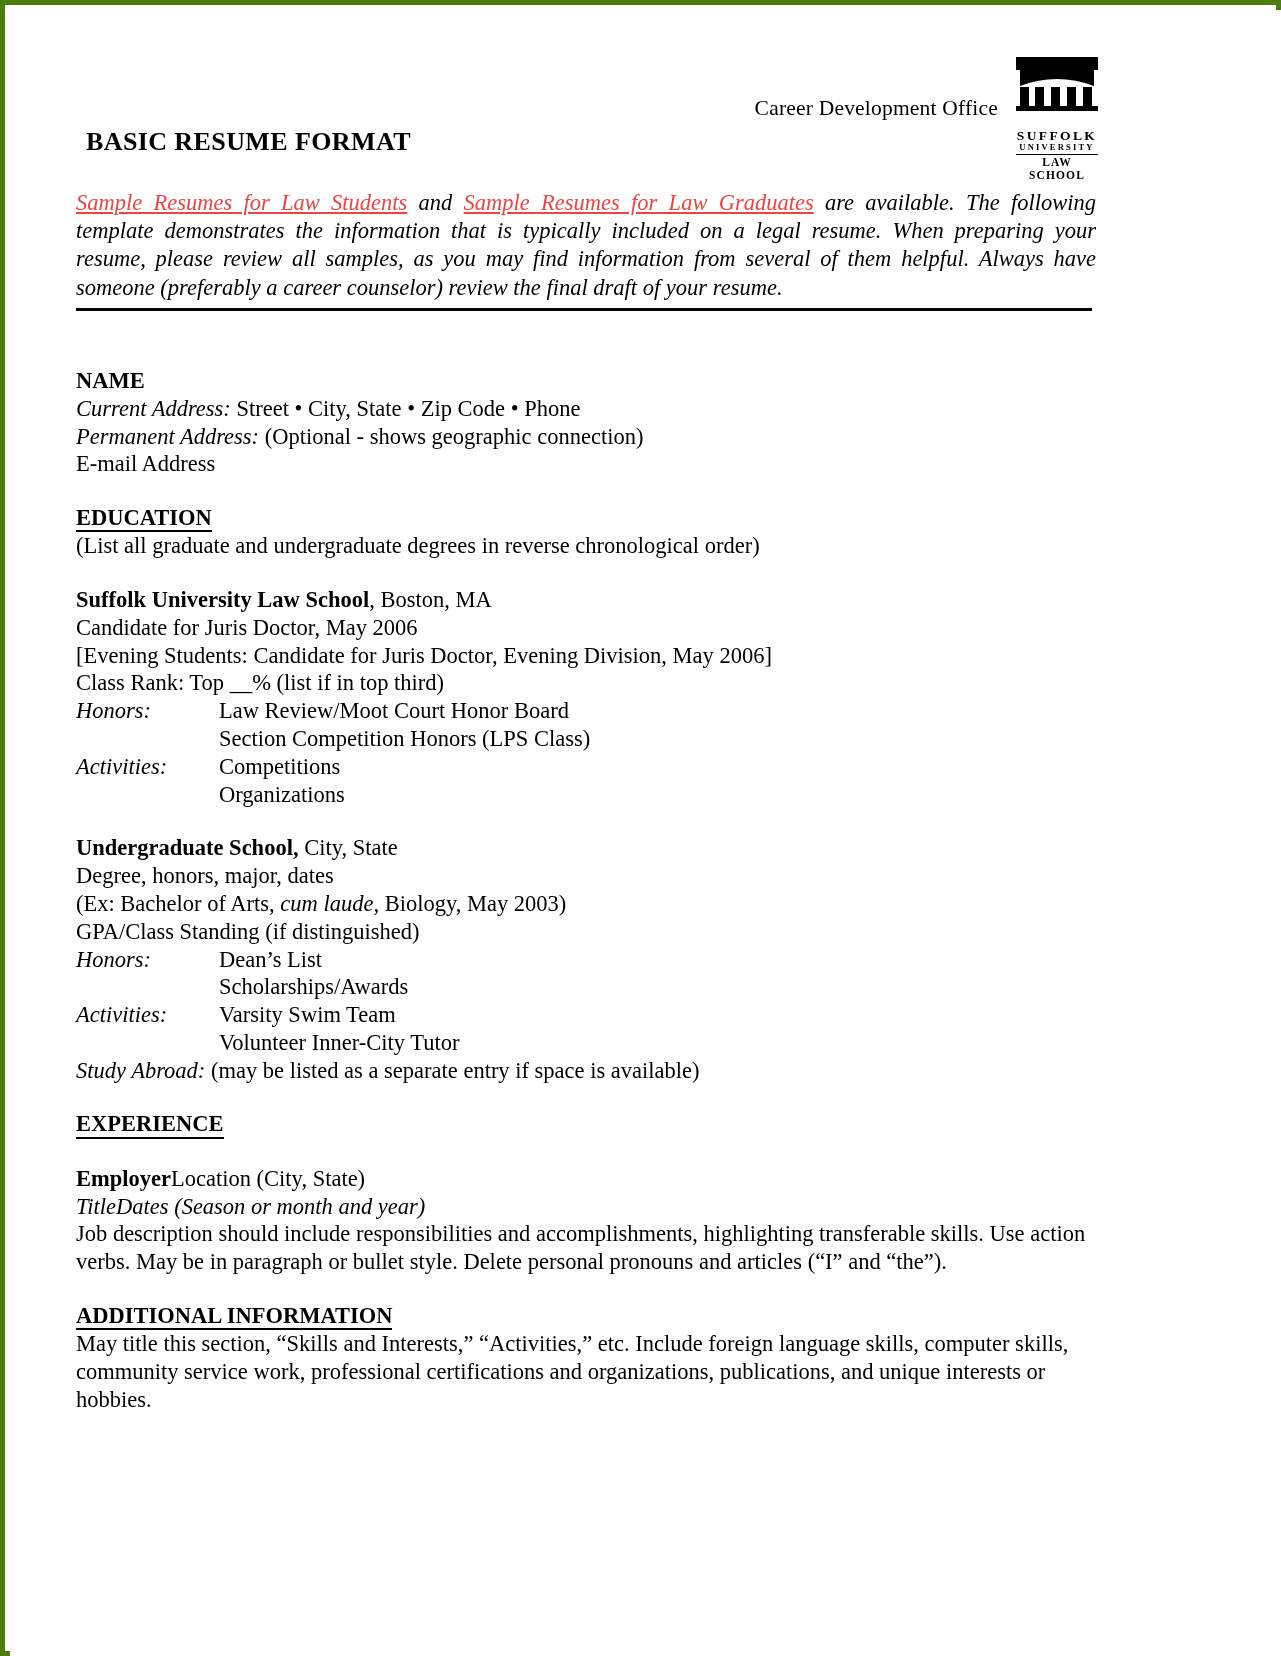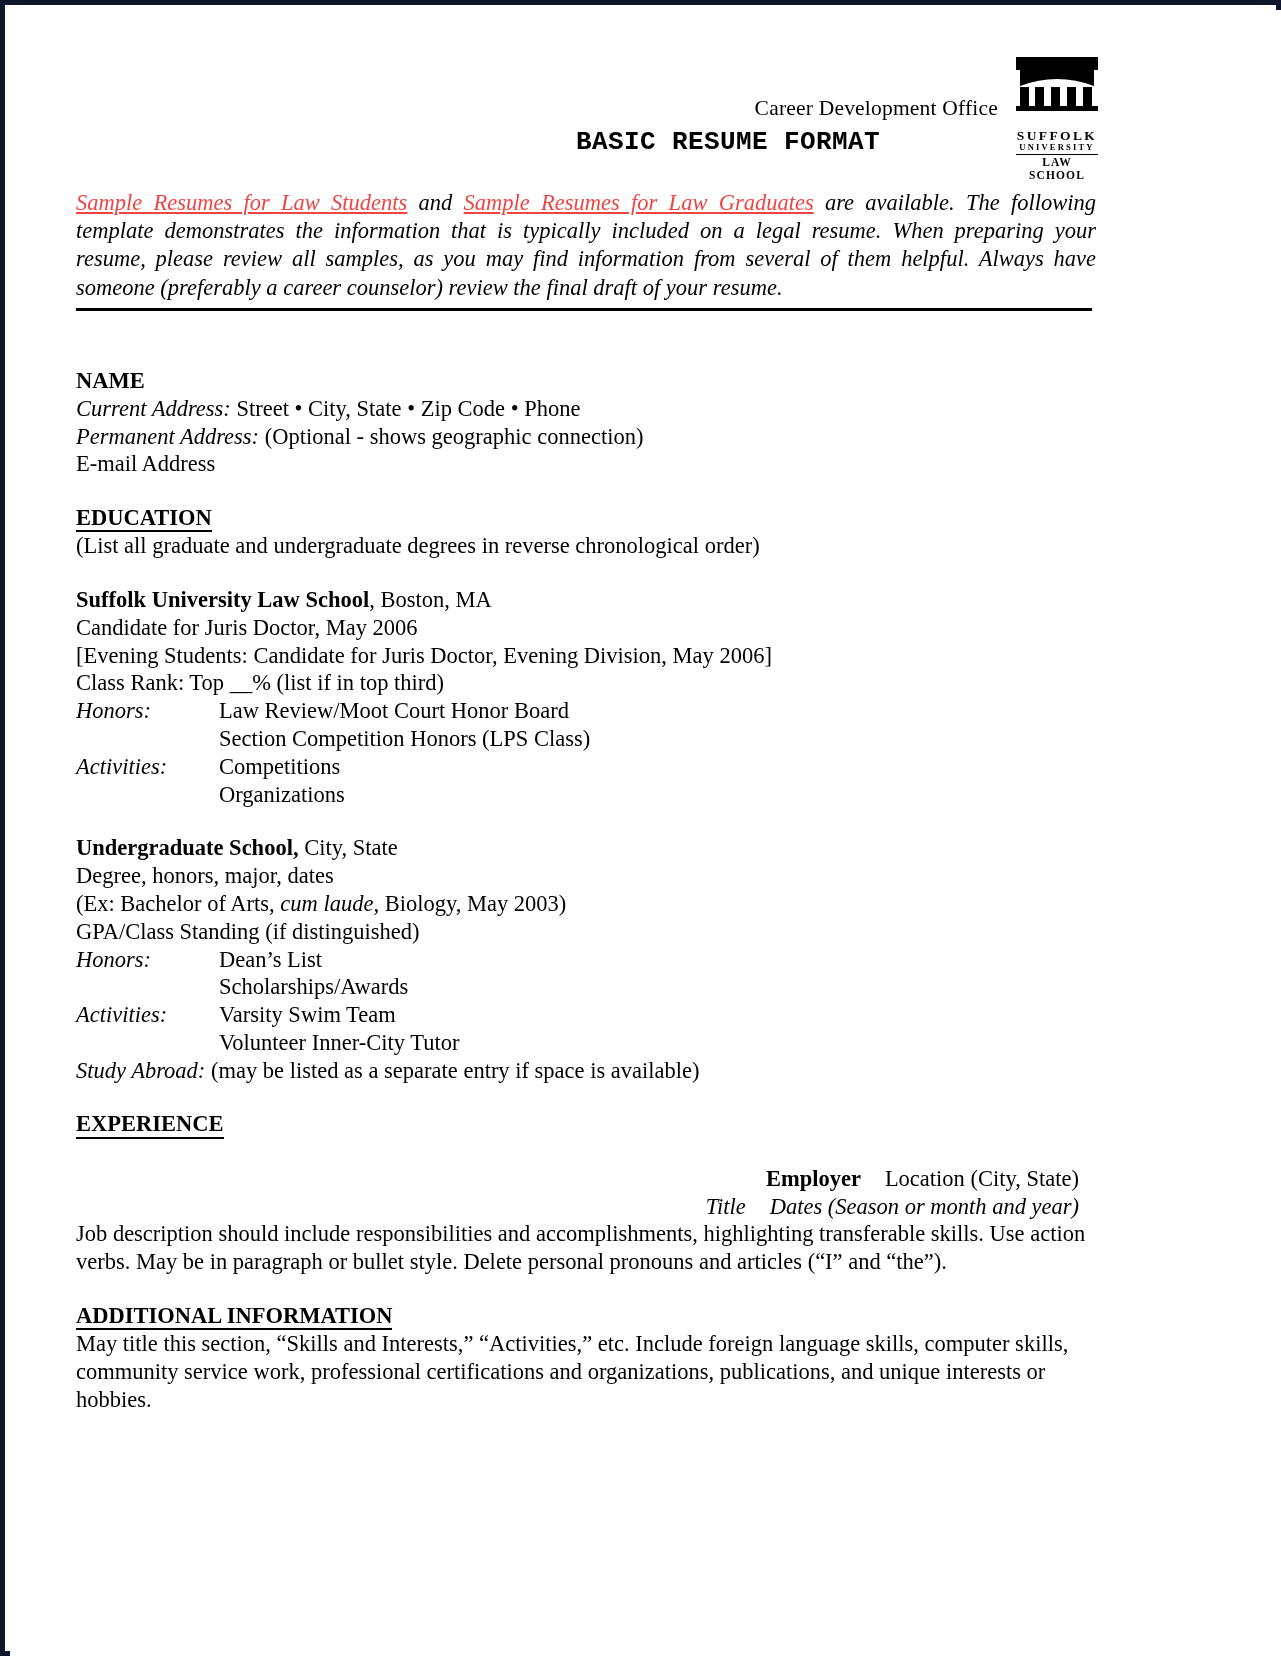--- a/index.html
+++ b/index.html
@@ -14,21 +14,21 @@
     color: #000000;
     overflow: hidden;
   }
   .page-frame {
     position: absolute;
     left: 0;
     top: 0;
     width: 1281px;
     height: 1656px;
     box-sizing: border-box;
-    border: 5px solid #0f172a;
+    border: 5px solid #4d7c0f;
     background: #ffffff;
   }
   .page-sheet {
     position: absolute;
     left: 5px;
     top: 5px;
     width: 1271px;
     height: 1646px;
     background: #ffffff;
     box-sizing: border-box;
@@ -81,29 +81,28 @@
   }
   .logo-school {
     font-size: 11.5px;
     font-weight: bold;
     letter-spacing: 1.1px;
     line-height: 1.1;
   }
 
   
   .doc-title {
-    text-align: right;
+    text-align: left;
     font-size: 26px;
     font-weight: bold;
     letter-spacing: 0.4px;
     margin: 0;
     padding-left: 10px;
     padding-right: 220px;
     margin-top: 5px;
-    font-family: Liberation Mono, monospace;
   }
 
   
   .intro {
     margin-top: 32px;
     font-style: italic;
     font-size: 22.5px;
     line-height: 1.255;
     text-align: justify;
     padding-right: 4px;
@@ -150,23 +149,22 @@
   }
   .lbl-val { flex: 1 1 auto; }
 
   .para {
     text-align: left;
     font-size: 22.5px;
     line-height: 1.235;
   }
   .emp-row {
     display: flex;
-    justify-content: flex-end;
+    justify-content: flex-start;
     width: 1003px;
-    gap: 24px;
   }
 </style>
 </head>
 <body>
 
 <div class="page-frame">
   <div class="page-sheet">
     <div class="doc">
 
       <div class="header-row">

